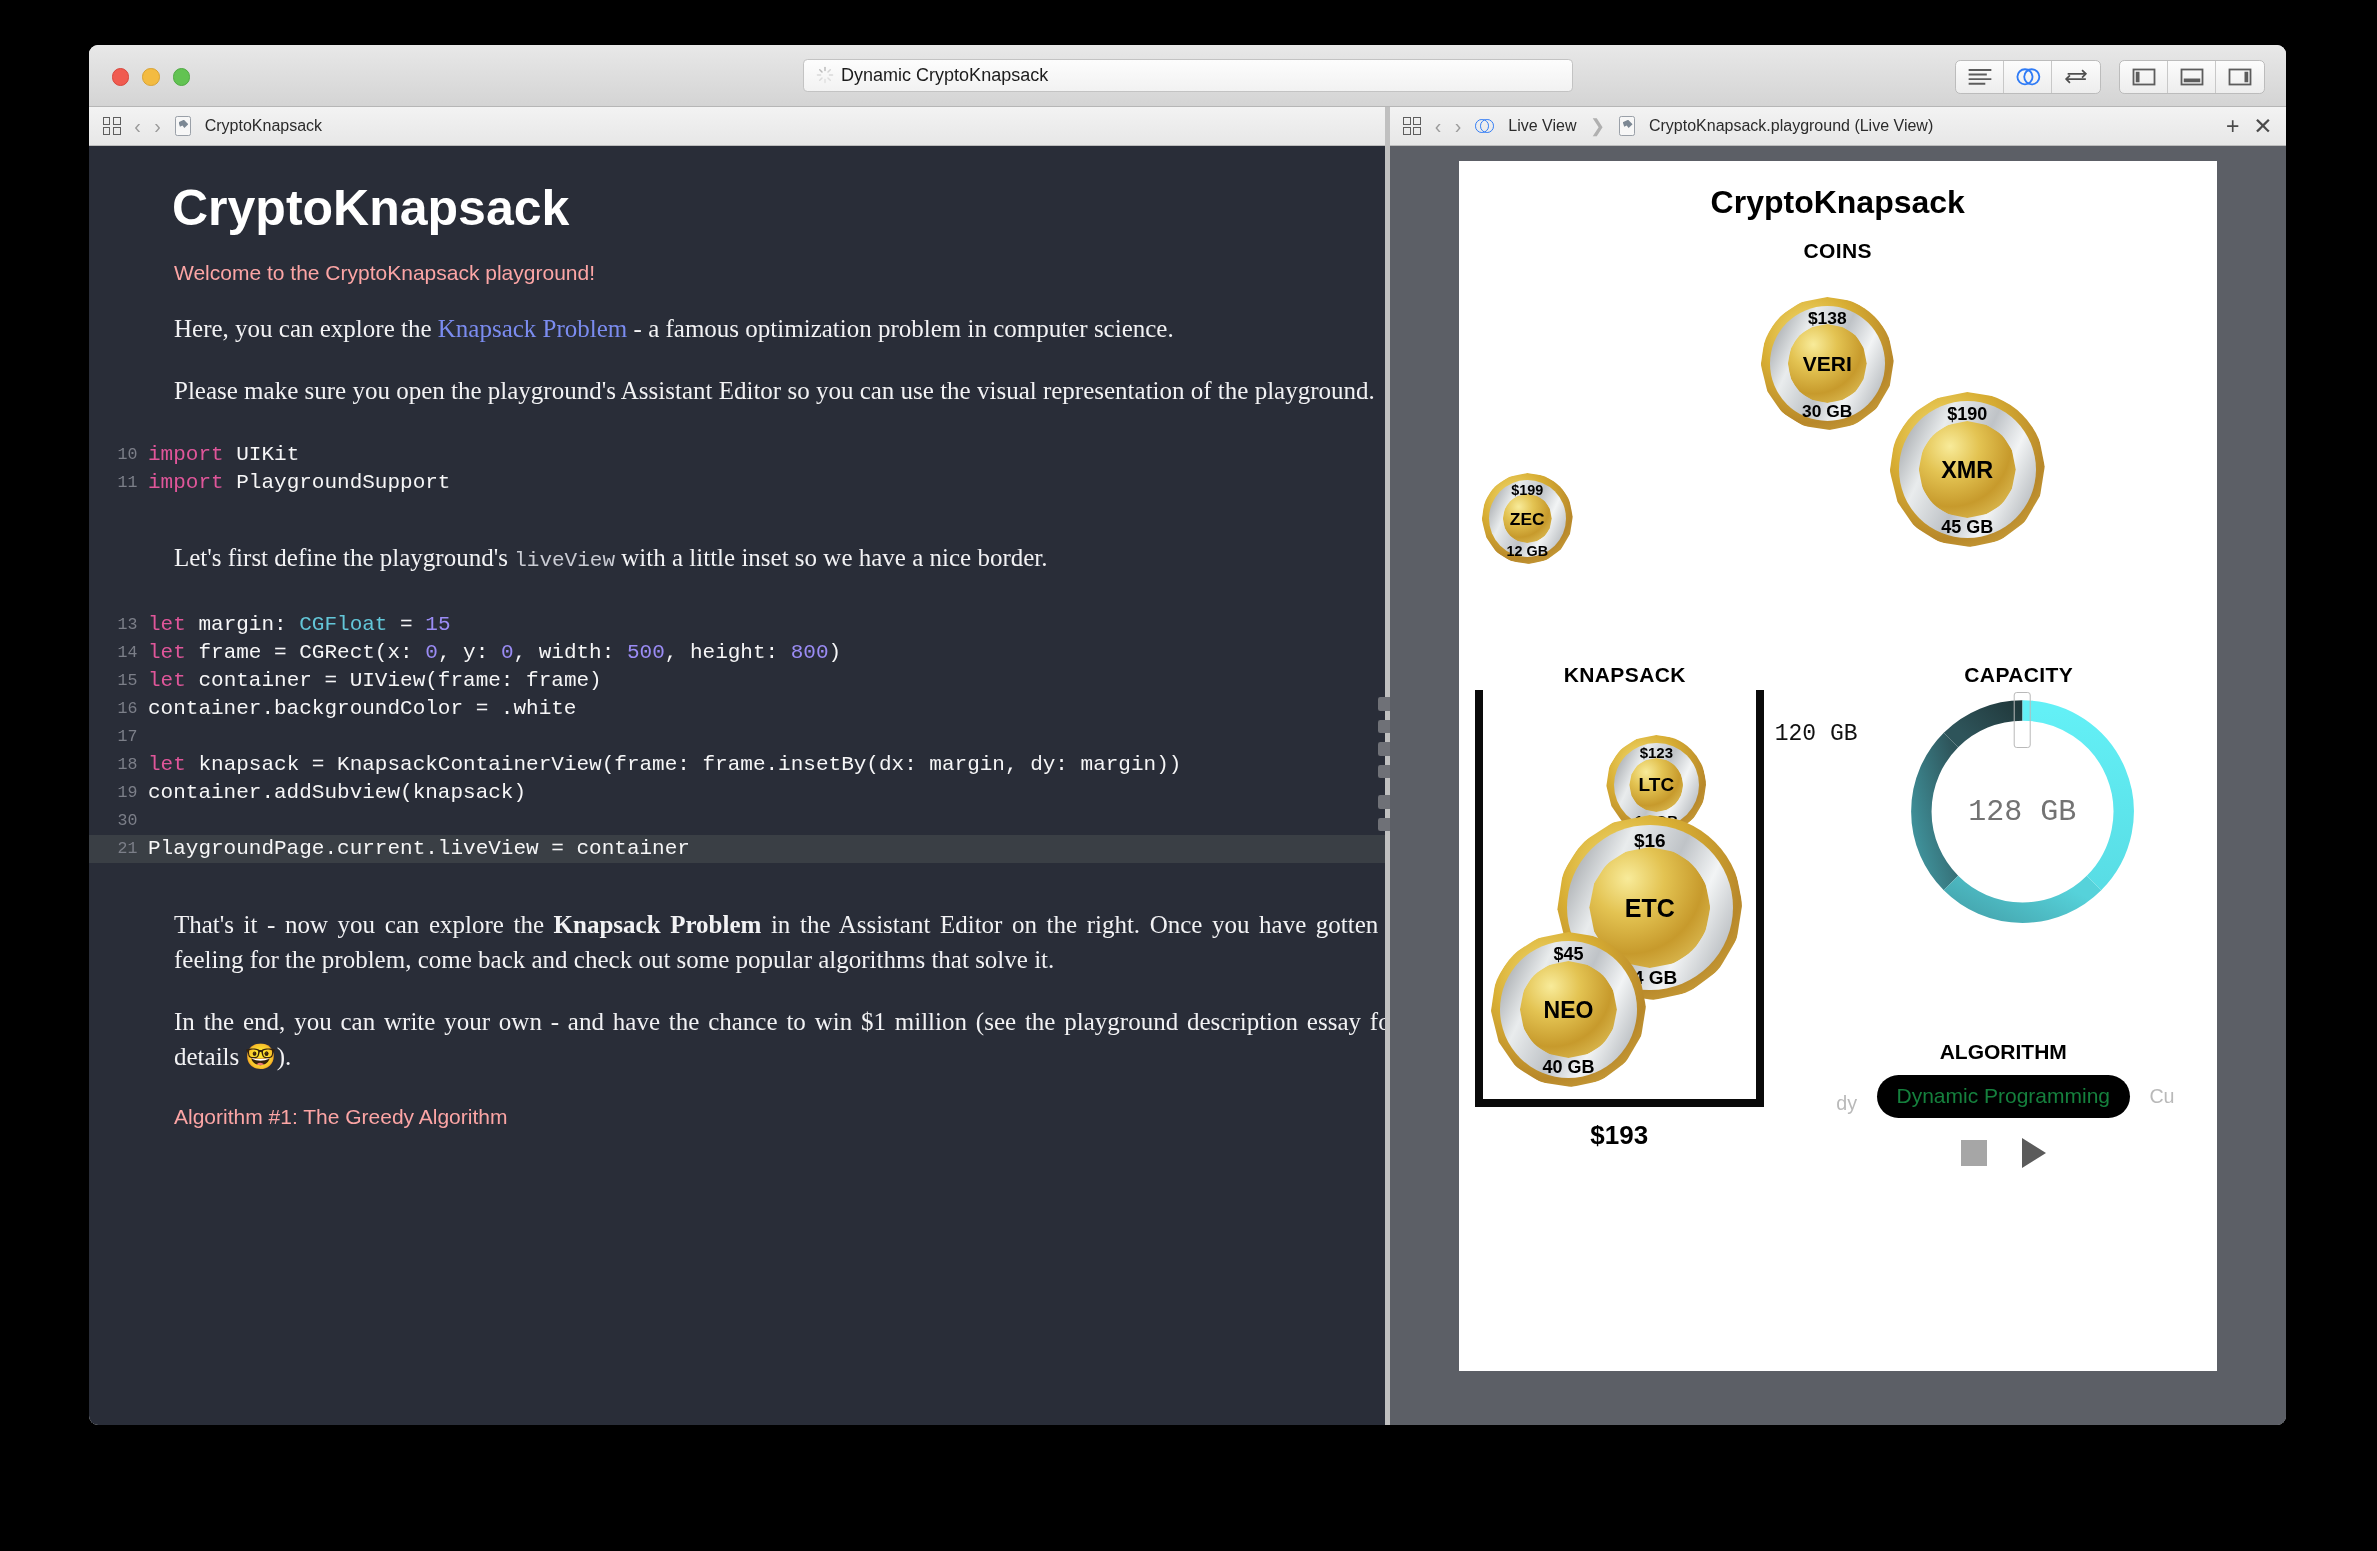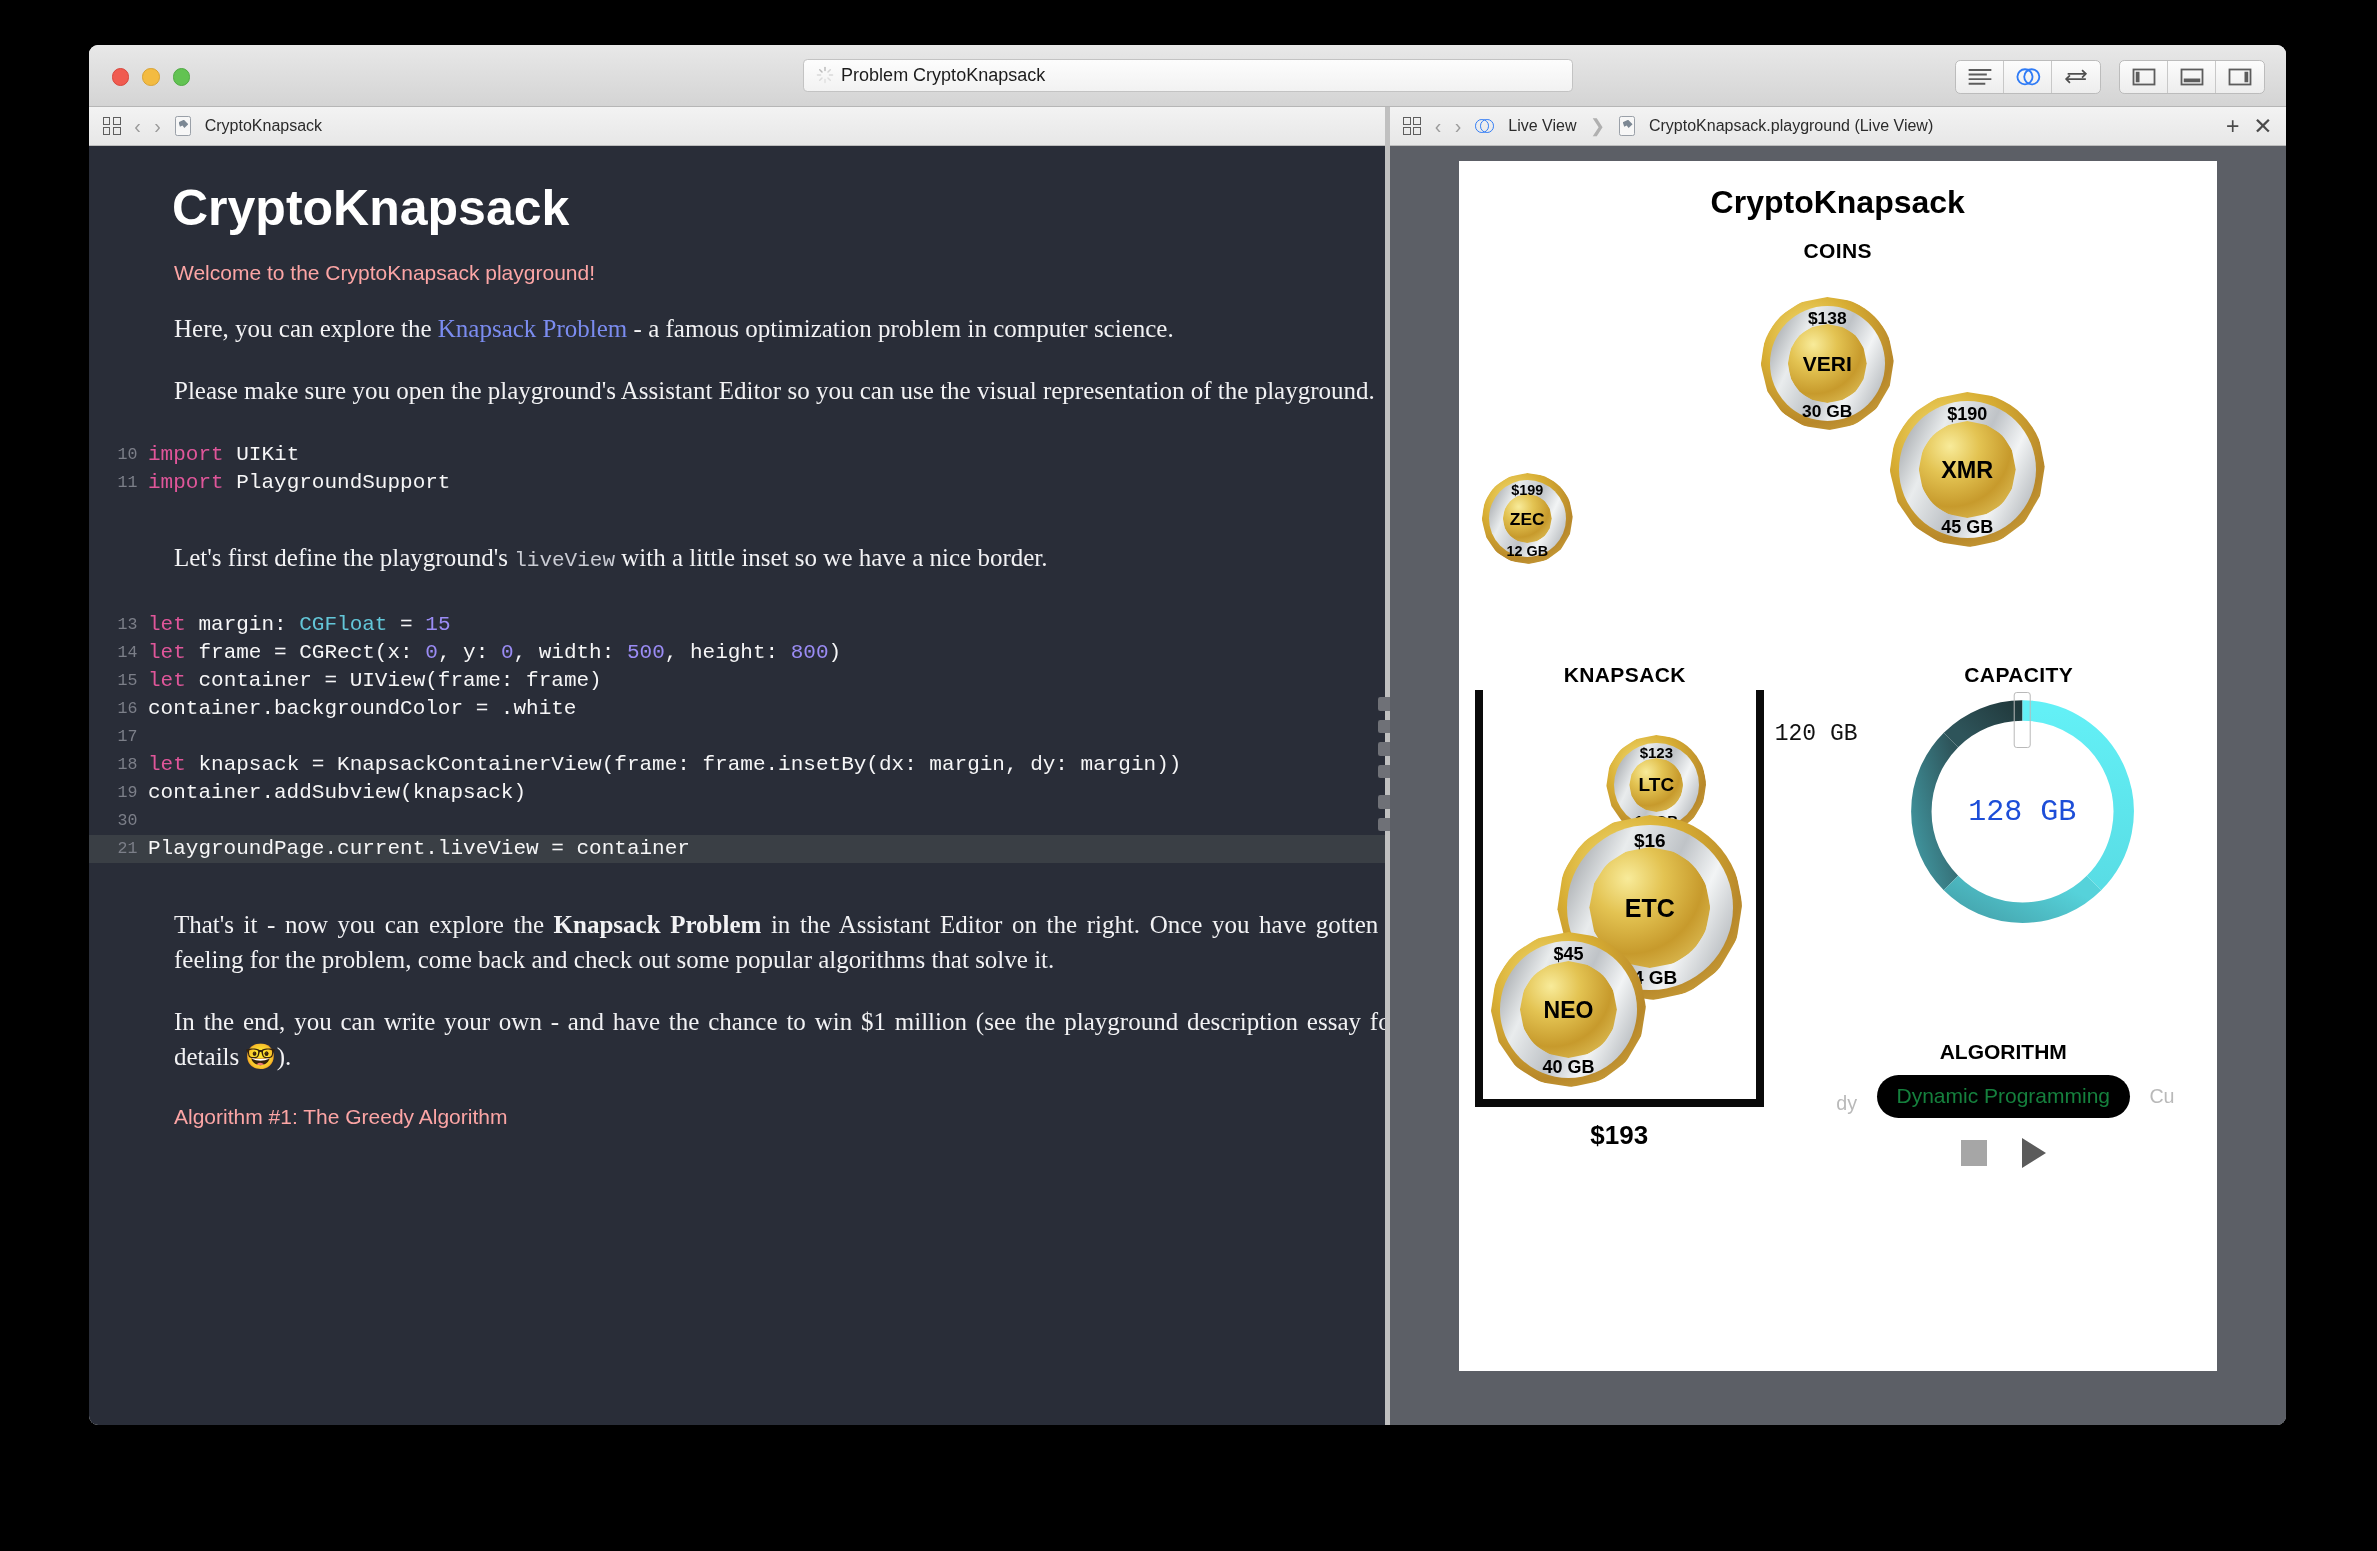--- a/index.html
+++ b/index.html
@@ -220,21 +220,21 @@
     font-family: "Liberation Mono", monospace;
   }
 
   
   #gauge { position: absolute; }
   #gauge svg { position: absolute; inset: 0; }
   #gauge .gval {
     position: absolute; inset: 0;
     display: flex; align-items: center; justify-content: center;
     font-family: "Liberation Mono", monospace;
-    font-size: 30px; color: #1d4ed8;
+    font-size: 30px; color: #737373;
   }
   #gauge .knob {
     position: absolute; left: 50%; transform: translateX(-50%);
     top: -6px; width: 16.6px; height: 56px;
     border: 1.5px solid #b9b9b9; border-radius: 3px;
     background: transparent;
   }
 
   
   #algo-wrap { position: absolute; width: 100%; }
@@ -277,21 +277,21 @@
           <line x1="12" y1="2" x2="12" y2="6"></line>
           <line x1="12" y1="18" x2="12" y2="22" opacity=".35"></line>
           <line x1="2" y1="12" x2="6" y2="12" opacity=".5"></line>
           <line x1="18" y1="12" x2="22" y2="12" opacity=".5"></line>
           <line x1="5" y1="5" x2="8" y2="8"></line>
           <line x1="16" y1="16" x2="19" y2="19" opacity=".4"></line>
           <line x1="19" y1="5" x2="16" y2="8" opacity=".6"></line>
           <line x1="8" y1="16" x2="5" y2="19" opacity=".45"></line>
         </g>
       </svg>
-      <div class="label">Problem CryptoKnapsack</div>
+      <div class="label">Dynamic CryptoKnapsack</div>
     </div>
 
     <div id="tbright">
       <div class="seg">
         <div>
           <svg width="26" height="19.7" viewBox="0 0 34 26">
             <g stroke="#5c5c5c" stroke-width="2.6">
               <line x1="2" y1="4" x2="32" y2="4"></line>
               <line x1="2" y1="10" x2="26" y2="10"></line>
               <line x1="2" y1="16" x2="32" y2="16"></line>

